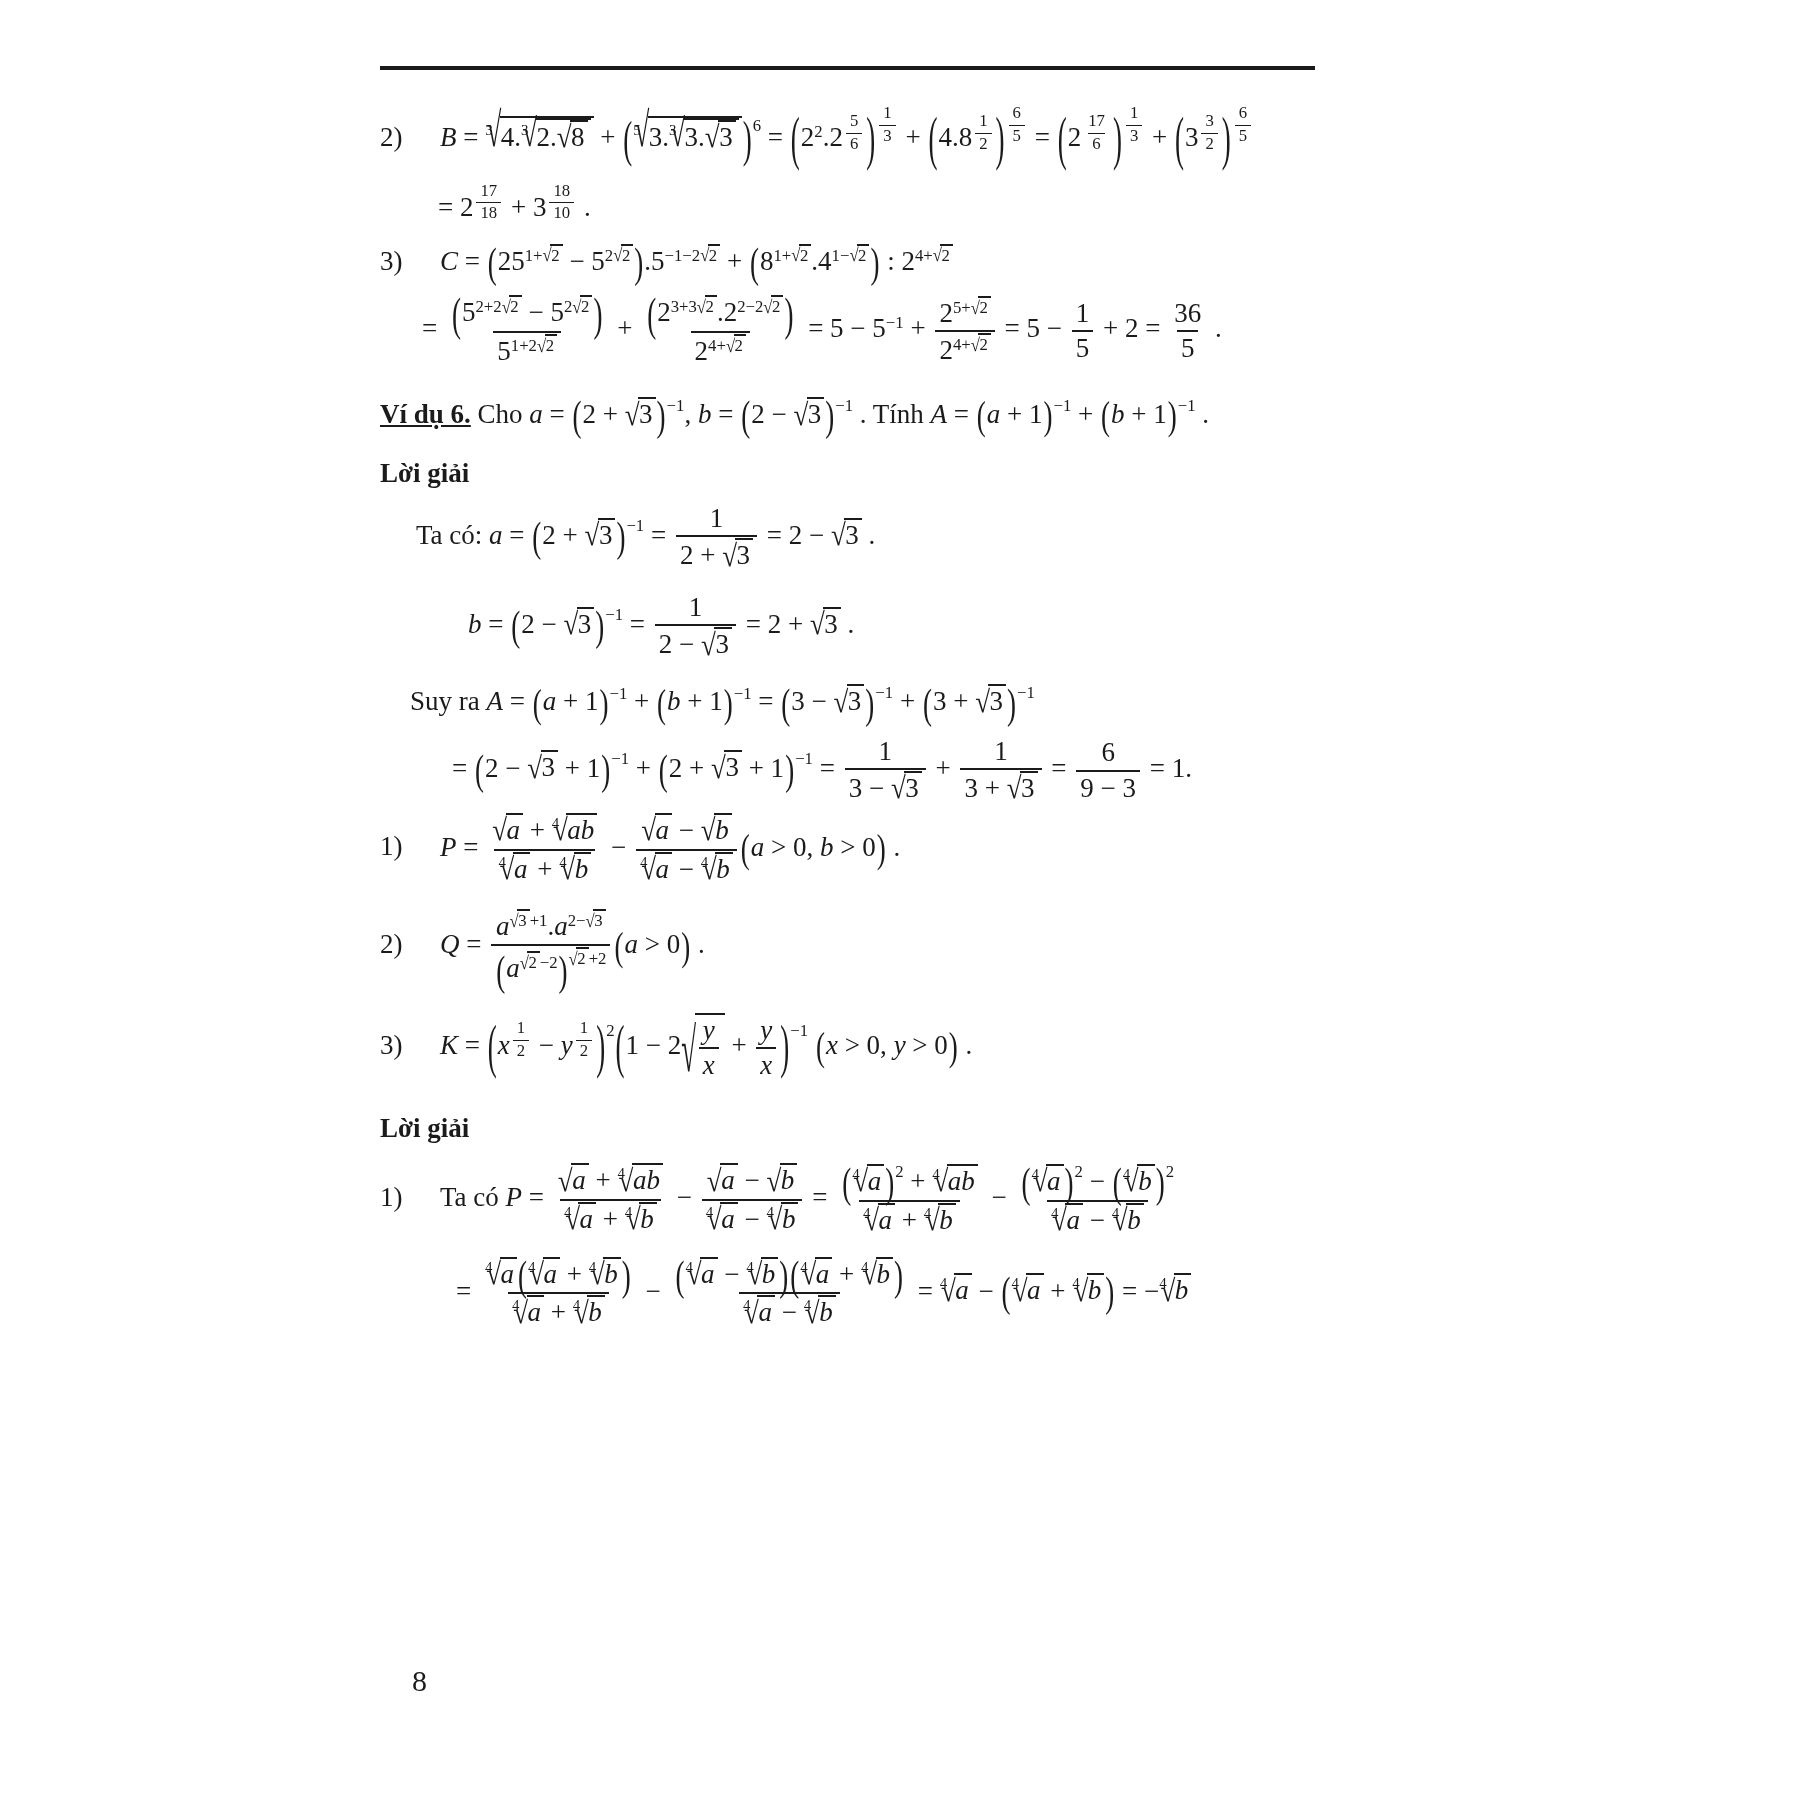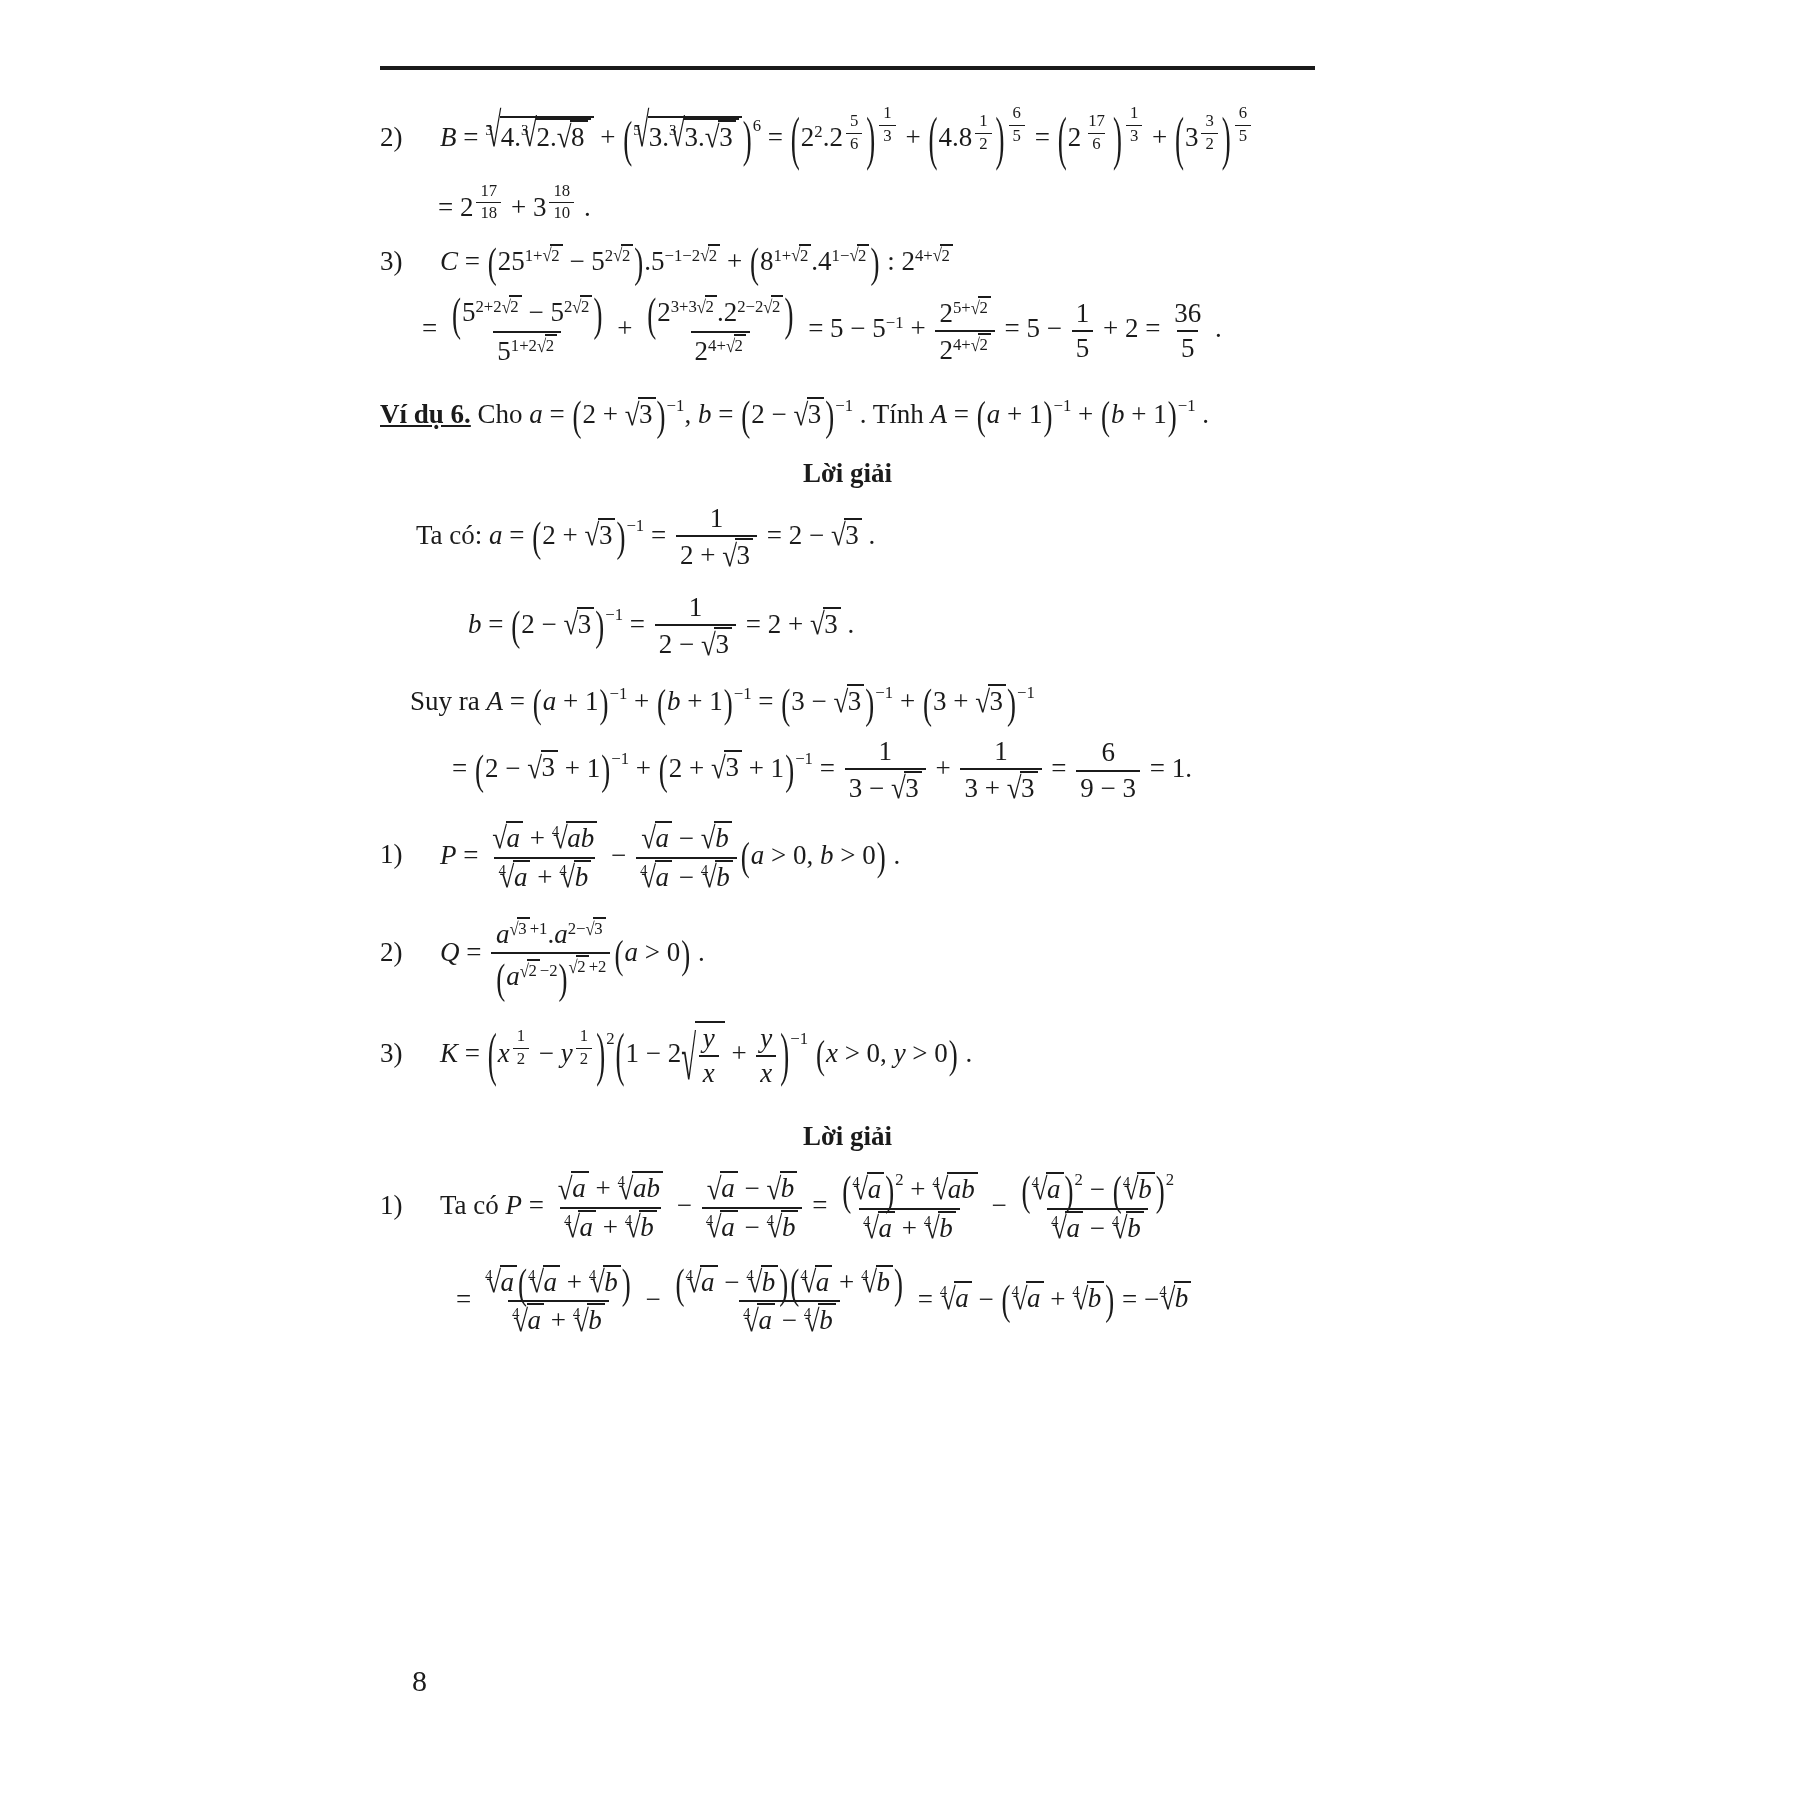--- a/index.html
+++ b/index.html
@@ -9,21 +9,21 @@
     overflow:hidden;
   }
   .inner { padding:58px 0 0 380px; }
   .htitle {
     font-family:"Liberation Sans", sans-serif; font-style:italic; font-weight:bold;
     font-size:30px; color:#161616; letter-spacing:-0.5px;
   }
   .hrule { width:935px; height:4px; background:#1a1a1a; margin-top:8px; }
   .content { margin-top:0; }
   .mline { white-space:nowrap; line-height:1.35; }
-  .mline.center { width:935px; text-align:center; }
+  .mline.center { width:935px; }
   .mlabel { display:inline-block; min-width:34px; margin-right:26px; }
   .it { font-style:italic; }
   .bold { font-weight:bold; }
   .bu { font-weight:bold; text-decoration:underline; }
   .msup { display:inline-block; font-size:62%; line-height:1.05; vertical-align:0.55em; white-space:nowrap; }
   .mfrac {
     display:inline-flex; flex-direction:column; align-items:center;
     vertical-align:middle; margin:0 3px; text-align:center;
   }
   .mfrac .num { display:block; padding:0 4px 2px; line-height:1.12; white-space:nowrap; }
@@ -108,21 +108,21 @@
         <div class="mline" style="margin-top: 16px; margin-left: 72px;"><span class="rm">= </span><span class="mp" style="transform: scaleY(1.6);">(</span><span class="mg"><span class="rm">2 − </span><span class="msqrt"><span class="msign" style="transform: scaleY(1.14);">√</span><span class="mrad"><span class="rm">3</span></span></span><span class="rm"> + 1</span></span><span class="mp" style="transform: scaleY(1.6);">)</span><span class="msup" style="vertical-align: 0.75em;"><span class="rm">−1</span></span><span class="rm"> + </span><span class="mp" style="transform: scaleY(1.6);">(</span><span class="mg"><span class="rm">2 + </span><span class="msqrt"><span class="msign" style="transform: scaleY(1.14);">√</span><span class="mrad"><span class="rm">3</span></span></span><span class="rm"> + 1</span></span><span class="mp" style="transform: scaleY(1.6);">)</span><span class="msup" style="vertical-align: 0.75em;"><span class="rm">−1</span></span><span class="rm"> = </span><span class="mfrac">
             <span class="num"><span class="rm">1</span></span>
             <span class="den"><span class="rm">3 − </span><span class="msqrt"><span class="msign" style="transform: scaleY(1.14);">√</span><span class="mrad"><span class="rm">3</span></span></span></span>
           </span><span class="rm"> + </span><span class="mfrac">
             <span class="num"><span class="rm">1</span></span>
             <span class="den"><span class="rm">3 + </span><span class="msqrt"><span class="msign" style="transform: scaleY(1.14);">√</span><span class="mrad"><span class="rm">3</span></span></span></span>
           </span><span class="rm"> = </span><span class="mfrac">
             <span class="num"><span class="rm">6</span></span>
             <span class="den"><span class="rm">9 − 3</span></span>
           </span><span class="rm"> = 1.</span></div>
-        <div class="mline" style="margin-top: 16px;"><span class="mlabel">1)</span><span class="it">P</span><span class="rm"> = </span><span class="mfrac">
+        <div class="mline" style="margin-top: 8px;"><span class="mlabel">1)</span><span class="it">P</span><span class="rm"> = </span><span class="mfrac">
             <span class="num"><span class="msqrt"><span class="msign" style="transform: scaleY(1.14);">√</span><span class="mrad"><span class="it">a</span></span></span><span class="rm"> + </span><span class="msqrt"><span class="mroot">4</span><span class="msign" style="transform: scaleY(1.14);">√</span><span class="mrad"><span class="it">ab</span></span></span></span>
             <span class="den"><span class="msqrt"><span class="mroot">4</span><span class="msign" style="transform: scaleY(1.14);">√</span><span class="mrad"><span class="it">a</span></span></span><span class="rm"> + </span><span class="msqrt"><span class="mroot">4</span><span class="msign" style="transform: scaleY(1.14);">√</span><span class="mrad"><span class="it">b</span></span></span></span>
           </span><span class="rm"> − </span><span class="mfrac">
             <span class="num"><span class="msqrt"><span class="msign" style="transform: scaleY(1.14);">√</span><span class="mrad"><span class="it">a</span></span></span><span class="rm"> − </span><span class="msqrt"><span class="msign" style="transform: scaleY(1.14);">√</span><span class="mrad"><span class="it">b</span></span></span></span>
             <span class="den"><span class="msqrt"><span class="mroot">4</span><span class="msign" style="transform: scaleY(1.14);">√</span><span class="mrad"><span class="it">a</span></span></span><span class="rm"> − </span><span class="msqrt"><span class="mroot">4</span><span class="msign" style="transform: scaleY(1.14);">√</span><span class="mrad"><span class="it">b</span></span></span></span>
           </span><span class="mp" style="transform: scaleY(1.5);">(</span><span class="mg"><span class="it">a</span><span class="rm"> &gt; 0, </span><span class="it">b</span><span class="rm"> &gt; 0</span></span><span class="mp" style="transform: scaleY(1.5);">)</span><span class="rm"> .</span></div>
         <div class="mline" style="margin-top: 24px;"><span class="mlabel">2)</span><span class="it">Q</span><span class="rm"> = </span><span class="mfrac">
             <span class="num"><span class="it">a</span><span class="msup"><span class="msqrt"><span class="msign" style="transform: scaleY(1.1);">√</span><span class="mrad"><span class="rm">3</span></span></span><span class="rm">+1</span></span><span class="rm">.</span><span class="it">a</span><span class="msup"><span class="rm">2−</span><span class="msqrt"><span class="msign" style="transform: scaleY(1.1);">√</span><span class="mrad"><span class="rm">3</span></span></span></span></span>
             <span class="den"><span class="mp" style="transform: scaleY(1.6);">(</span><span class="mg"><span class="it">a</span><span class="msup"><span class="msqrt"><span class="msign" style="transform: scaleY(1.1);">√</span><span class="mrad"><span class="rm">2</span></span></span><span class="rm">−2</span></span></span><span class="mp" style="transform: scaleY(1.6);">)</span><span class="msup" style="vertical-align: 0.8em;"><span class="msqrt"><span class="msign" style="transform: scaleY(1.1);">√</span><span class="mrad"><span class="rm">2</span></span></span><span class="rm">+2</span></span></span>
           </span><span class="mp" style="transform: scaleY(1.5);">(</span><span class="mg"><span class="it">a</span><span class="rm"> &gt; 0</span></span><span class="mp" style="transform: scaleY(1.5);">)</span><span class="rm"> .</span></div>

